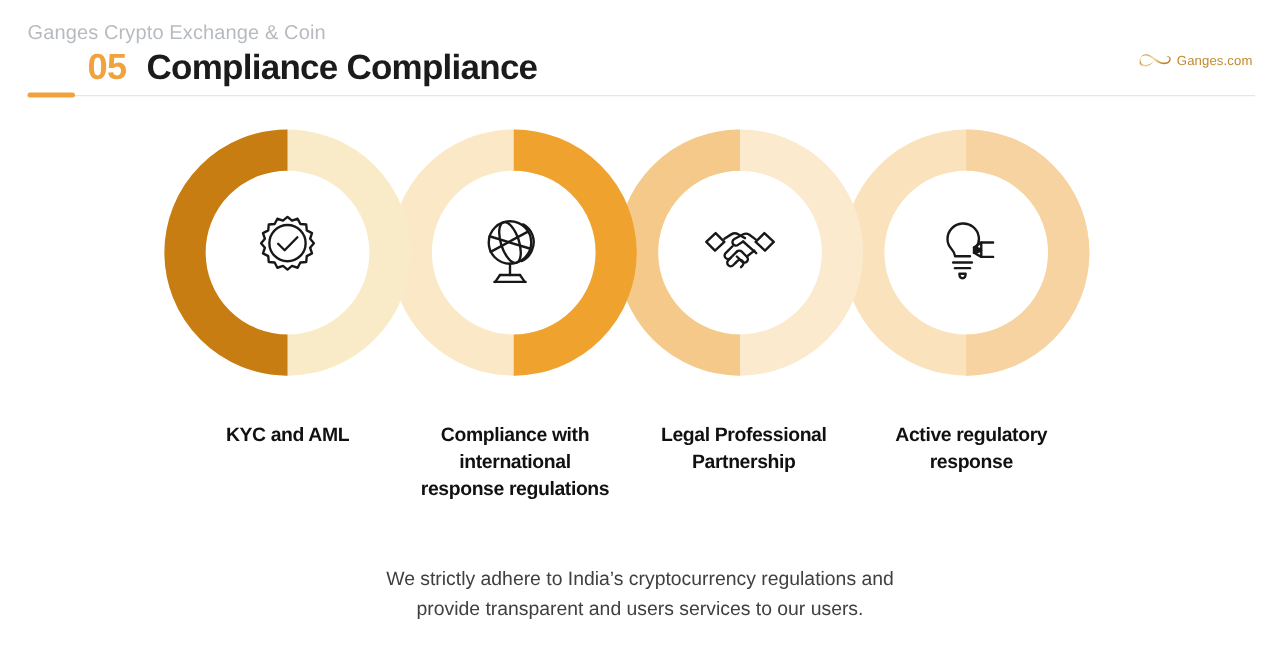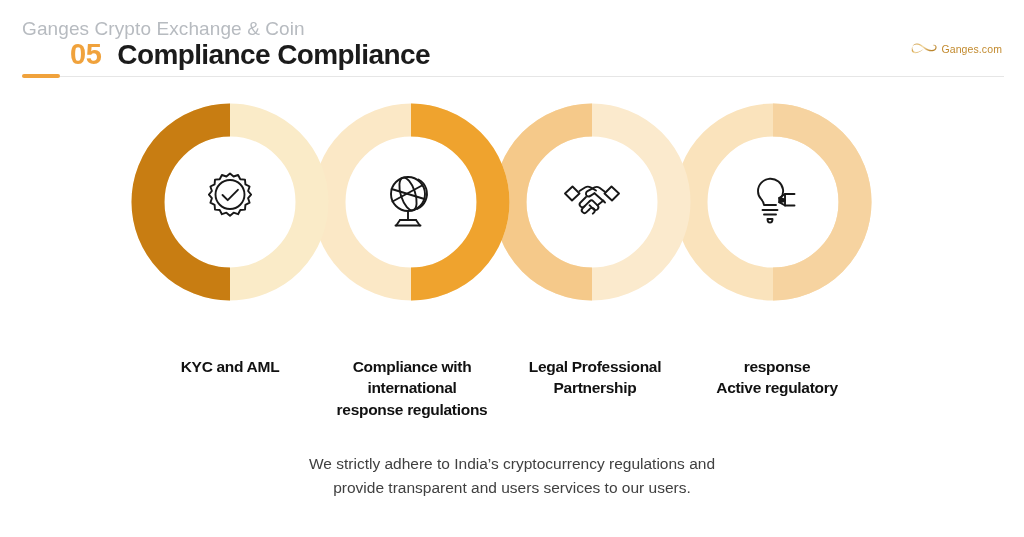--- a/index.html
+++ b/index.html
@@ -15,21 +15,21 @@
     width: 1024px;
     height: 537px;
     background: #ffffff;
   }
 
   
   .kicker {
     position: absolute;
     left: 22px;
     top: 18px;
-    font-size: 19px;
+    font-size: 16px;
     color: #b7bbc0;
     letter-spacing: 0.1px;
     white-space: nowrap;
   }
   .title-row {
     position: absolute;
     left: 22px;
     top: 40px;
     display: flex;
     align-items: baseline;
@@ -115,21 +115,21 @@
     display: flex;
     align-items: center;
     justify-content: center;
   }
   .icon-wrap svg { display: block; overflow: visible; }
 
   
   .labels {
     position: absolute;
     left: 0;
-    top: 356px;
+    top: 338px;
     width: 1024px;
     height: 75px;
   }
   .label {
     position: absolute;
     text-align: center;
     font-size: 15.5px;
     font-weight: bold;
     line-height: 1.38;
     color: #111111;
@@ -289,22 +289,22 @@
     <div class="label" style="left:323px; width:178px;">
       <div>Compliance with</div>
       <div>international</div>
       <div>response regulations</div>
     </div>
     <div class="label" style="left:509px; width:172px;">
       <div>Legal Professional</div>
       <div>Partnership</div>
     </div>
     <div class="label" style="left:692px; width:170px;">
+      <div>Active regulatory</div>
       <div>response</div>
-      <div>Active regulatory</div>
     </div>
   </div>
 
   <div class="footnote">
     <div>We strictly adhere to India’s cryptocurrency regulations and</div>
     <div>provide transparent and users services to our users.</div>
   </div>
 
 </div>
 

